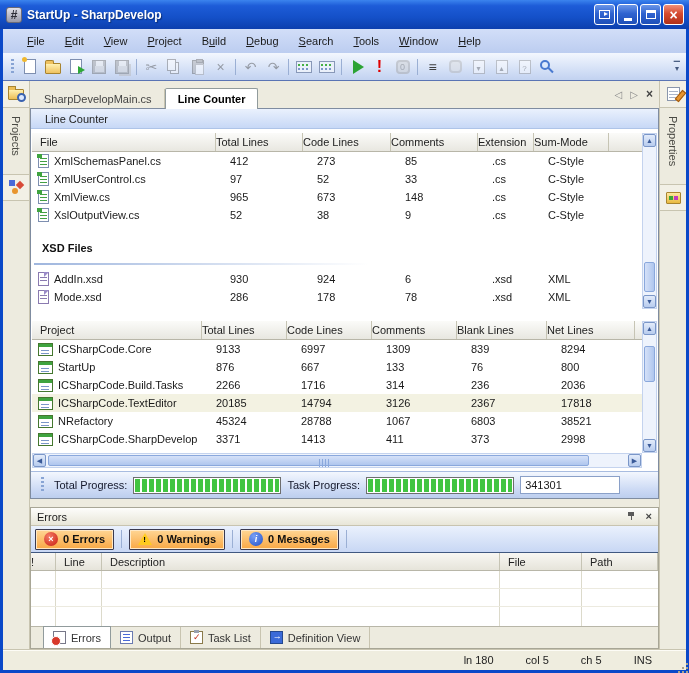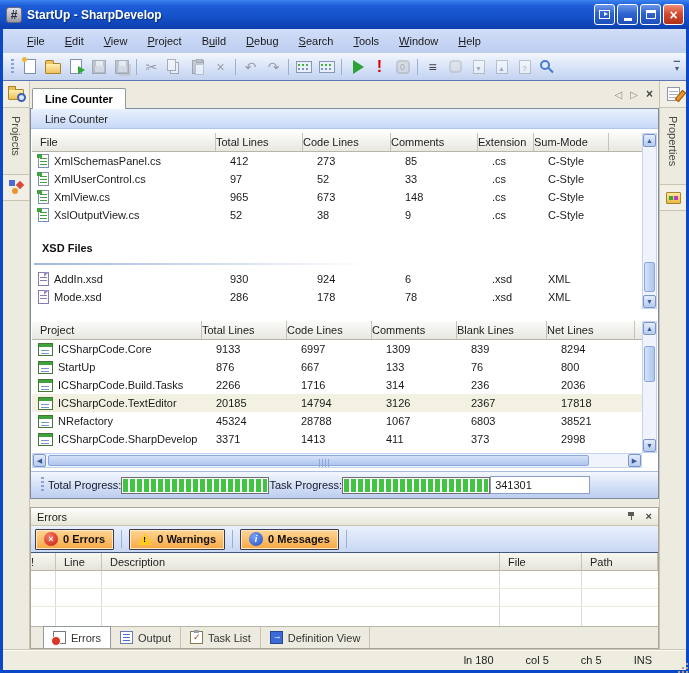--- a/index.html
+++ b/index.html
@@ -115,21 +115,21 @@
 
 .sbv{position:absolute;right:0;top:0;width:15px;background:#EEF3FC;border:1px solid #C4D3EE}
 .t1wrap .sbv{height:176px}
 .t2wrap .sbv{height:132px}
 .sbh{position:absolute;left:0;right:15px;bottom:0;height:15px;background:#EEF3FC;border:1px solid #C4D3EE}
 .sba{position:absolute;width:13px;height:13px;border-radius:2px;background:linear-gradient(#E2EBFA,#B8CCEE);border:1px solid #7A96C8;color:#3A5A98;font-size:7px;display:flex;align-items:center;justify-content:center}
 .sbt{position:absolute;border-radius:2px;background:linear-gradient(90deg,#D5E1F8,#AFC6EE);border:1px solid #8AA8DC}
 .sbt.h{background:linear-gradient(#D5E1F8,#AFC6EE)}
 .hgrip{position:absolute;left:50%;top:3px;width:10px;height:8px;background:repeating-linear-gradient(90deg,#8AA8DC 0 1px,transparent 1px 3px)}
 
-.progress{height:27px;margin-top:auto;background:linear-gradient(#F3F7FE,#CBD9F4 70%,#BCCEEE);border-top:1px solid #A8BCE0;display:flex;align-items:center;padding:0 6px;gap:0}
+.progress{height:27px;margin-top:auto;background:linear-gradient(#F3F7FE,#CBD9F4 70%,#BCCEEE);border-top:1px solid #A8BCE0;display:flex;align-items:center;padding:0 6px;gap:6px}
 .plabel{color:#15182B}
 .pbar{width:148px;height:17px;border:1px solid #6E6E6E;background:#fff;padding:1px;flex:none}
 .pfill{height:100%;background:repeating-linear-gradient(90deg,#41C441 0 5px,#fff 5px 7px)}
 .pcount{width:100px;height:18px;background:#fff;border:1px solid #8AA0C8;display:flex;align-items:center;padding-left:4px;flex:none}
 
 .gapstrip{height:8px;background:#EDEBDF}
 .errpanel{height:142px;background:#fff;border:1px solid #A8A696;display:flex;flex-direction:column}
 .errcap{height:18px;flex:none;background:linear-gradient(#FDFDFB,#E8E6D8);border-bottom:1px solid #C8C4B0;display:flex;align-items:center;padding:0 6px}
 .errcap .t{flex:1}
 .pin{position:relative;width:9px;height:9px;margin-right:10px}
@@ -314,20 +314,21 @@
             <i class="c"></i>
           </span>
         </span>
     </div>
 
     <div class="center">
 
       <div class="tabrow">
         <span style="display:flex;align-items:flex-end">
 
+        <span class="dtab"><span>SharpDevelopMain.cs</span></span>
             <span class="dtab active"><span>Line Counter</span></span>
           </span>
         <span class="tabnav">
           <span>◁</span>
           <span>▷</span>
           <span class="x">×</span>
         </span>
       </div>
 
       <div class="docpanel">

